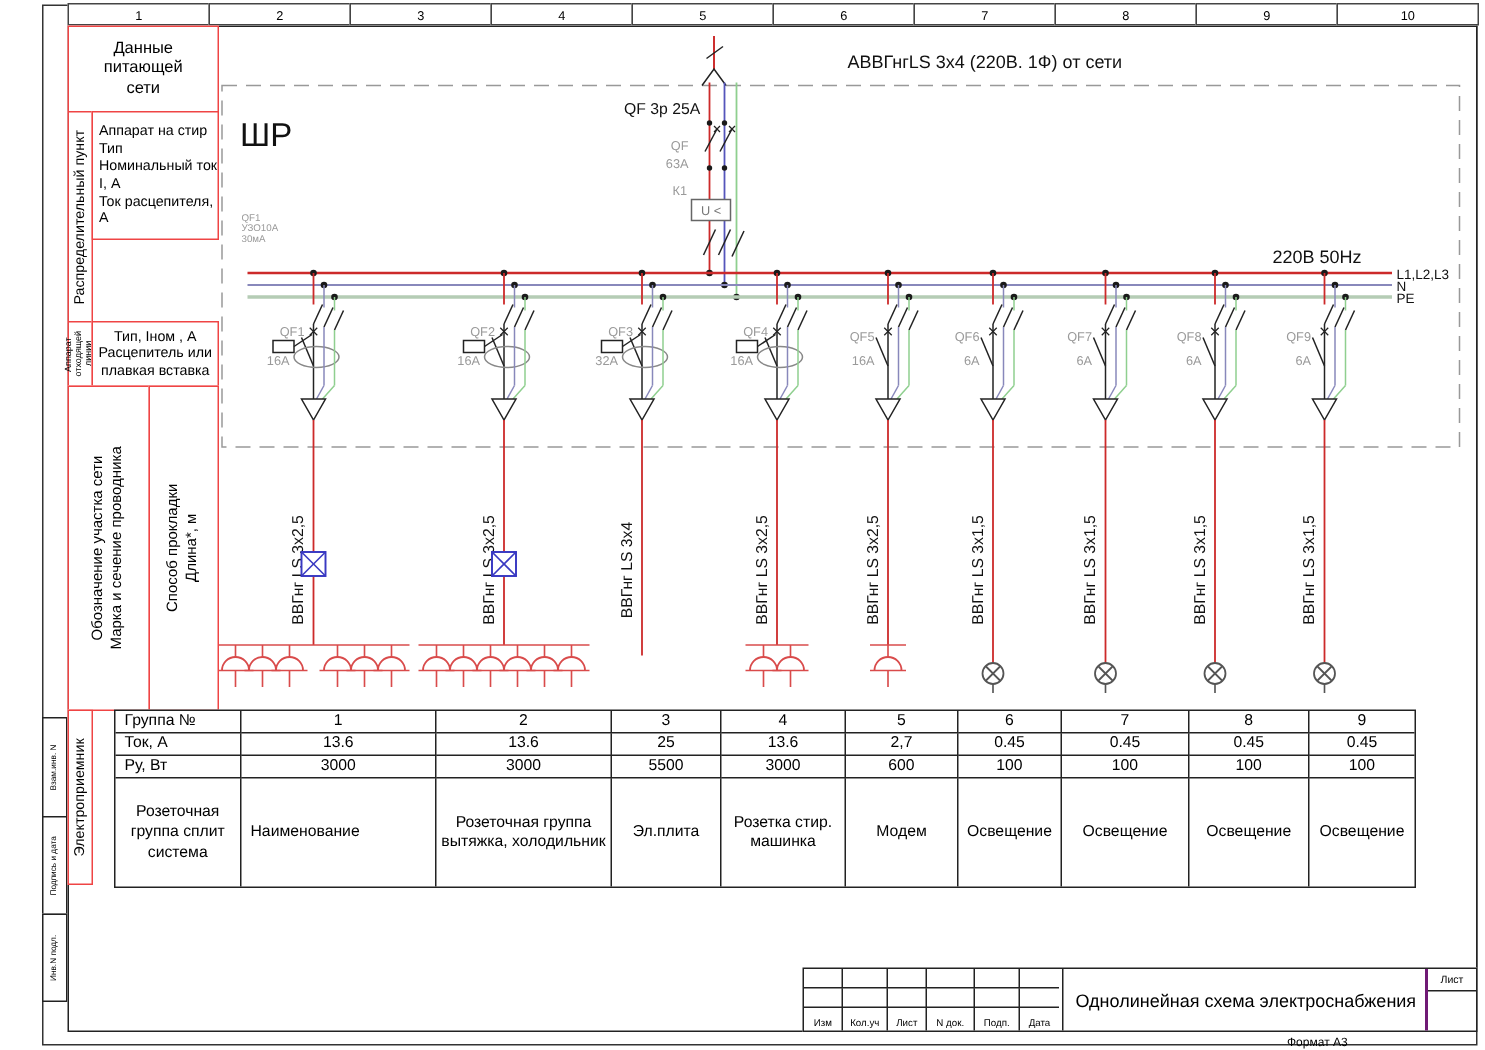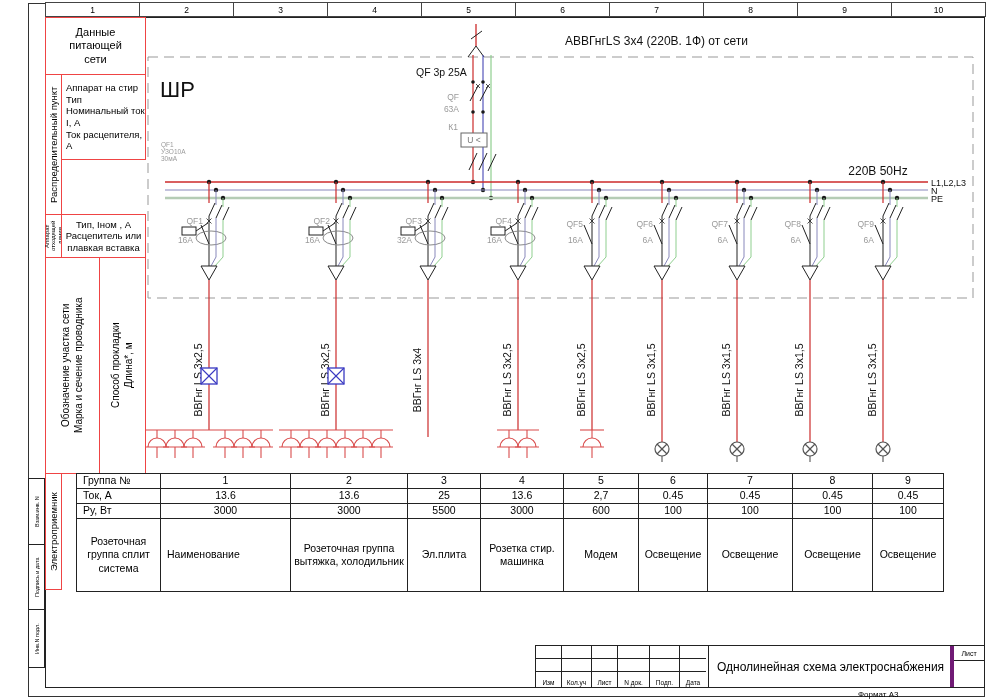--- a/index.html
+++ b/index.html
@@ -473,20 +473,20 @@
         <div class="tb-c"></div>
         <div class="tb-c"></div>
         <div class="tb-c" style="border-right: none;"></div>
         <div class="tb-c" style="border-bottom: none;">Изм</div>
         <div class="tb-c" style="border-bottom: none;">Кол.уч</div>
         <div class="tb-c" style="border-bottom: none;">Лист</div>
         <div class="tb-c" style="border-bottom: none;">N док.</div>
         <div class="tb-c" style="border-bottom: none;">Подп.</div>
         <div class="tb-c" style="border-right: none; border-bottom: none;">Дата</div>
       </div>
-    <div style="width:233px;border-right:4px solid #701a75;display:flex;align-items:center;padding-left:8px;font-size:12px;">Однолинейная схема электроснабжения</div>
+    <div style="width:233px;border-right:2px solid #701a75;display:flex;align-items:center;padding-left:8px;font-size:12px;">Однолинейная схема электроснабжения</div>
     <div style="flex:1;display:flex;flex-direction:column;">
       <div style="height:14px;border-bottom:1px solid #222;display:flex;align-items:center;justify-content:center;font-size:7px;">Лист</div>
       <div style="flex:1;"></div>
     </div>
   </div>
   <div class="fmt" style="left:858px;top:690px;">Формат А3</div>
 </div>
 
 </body></html>

